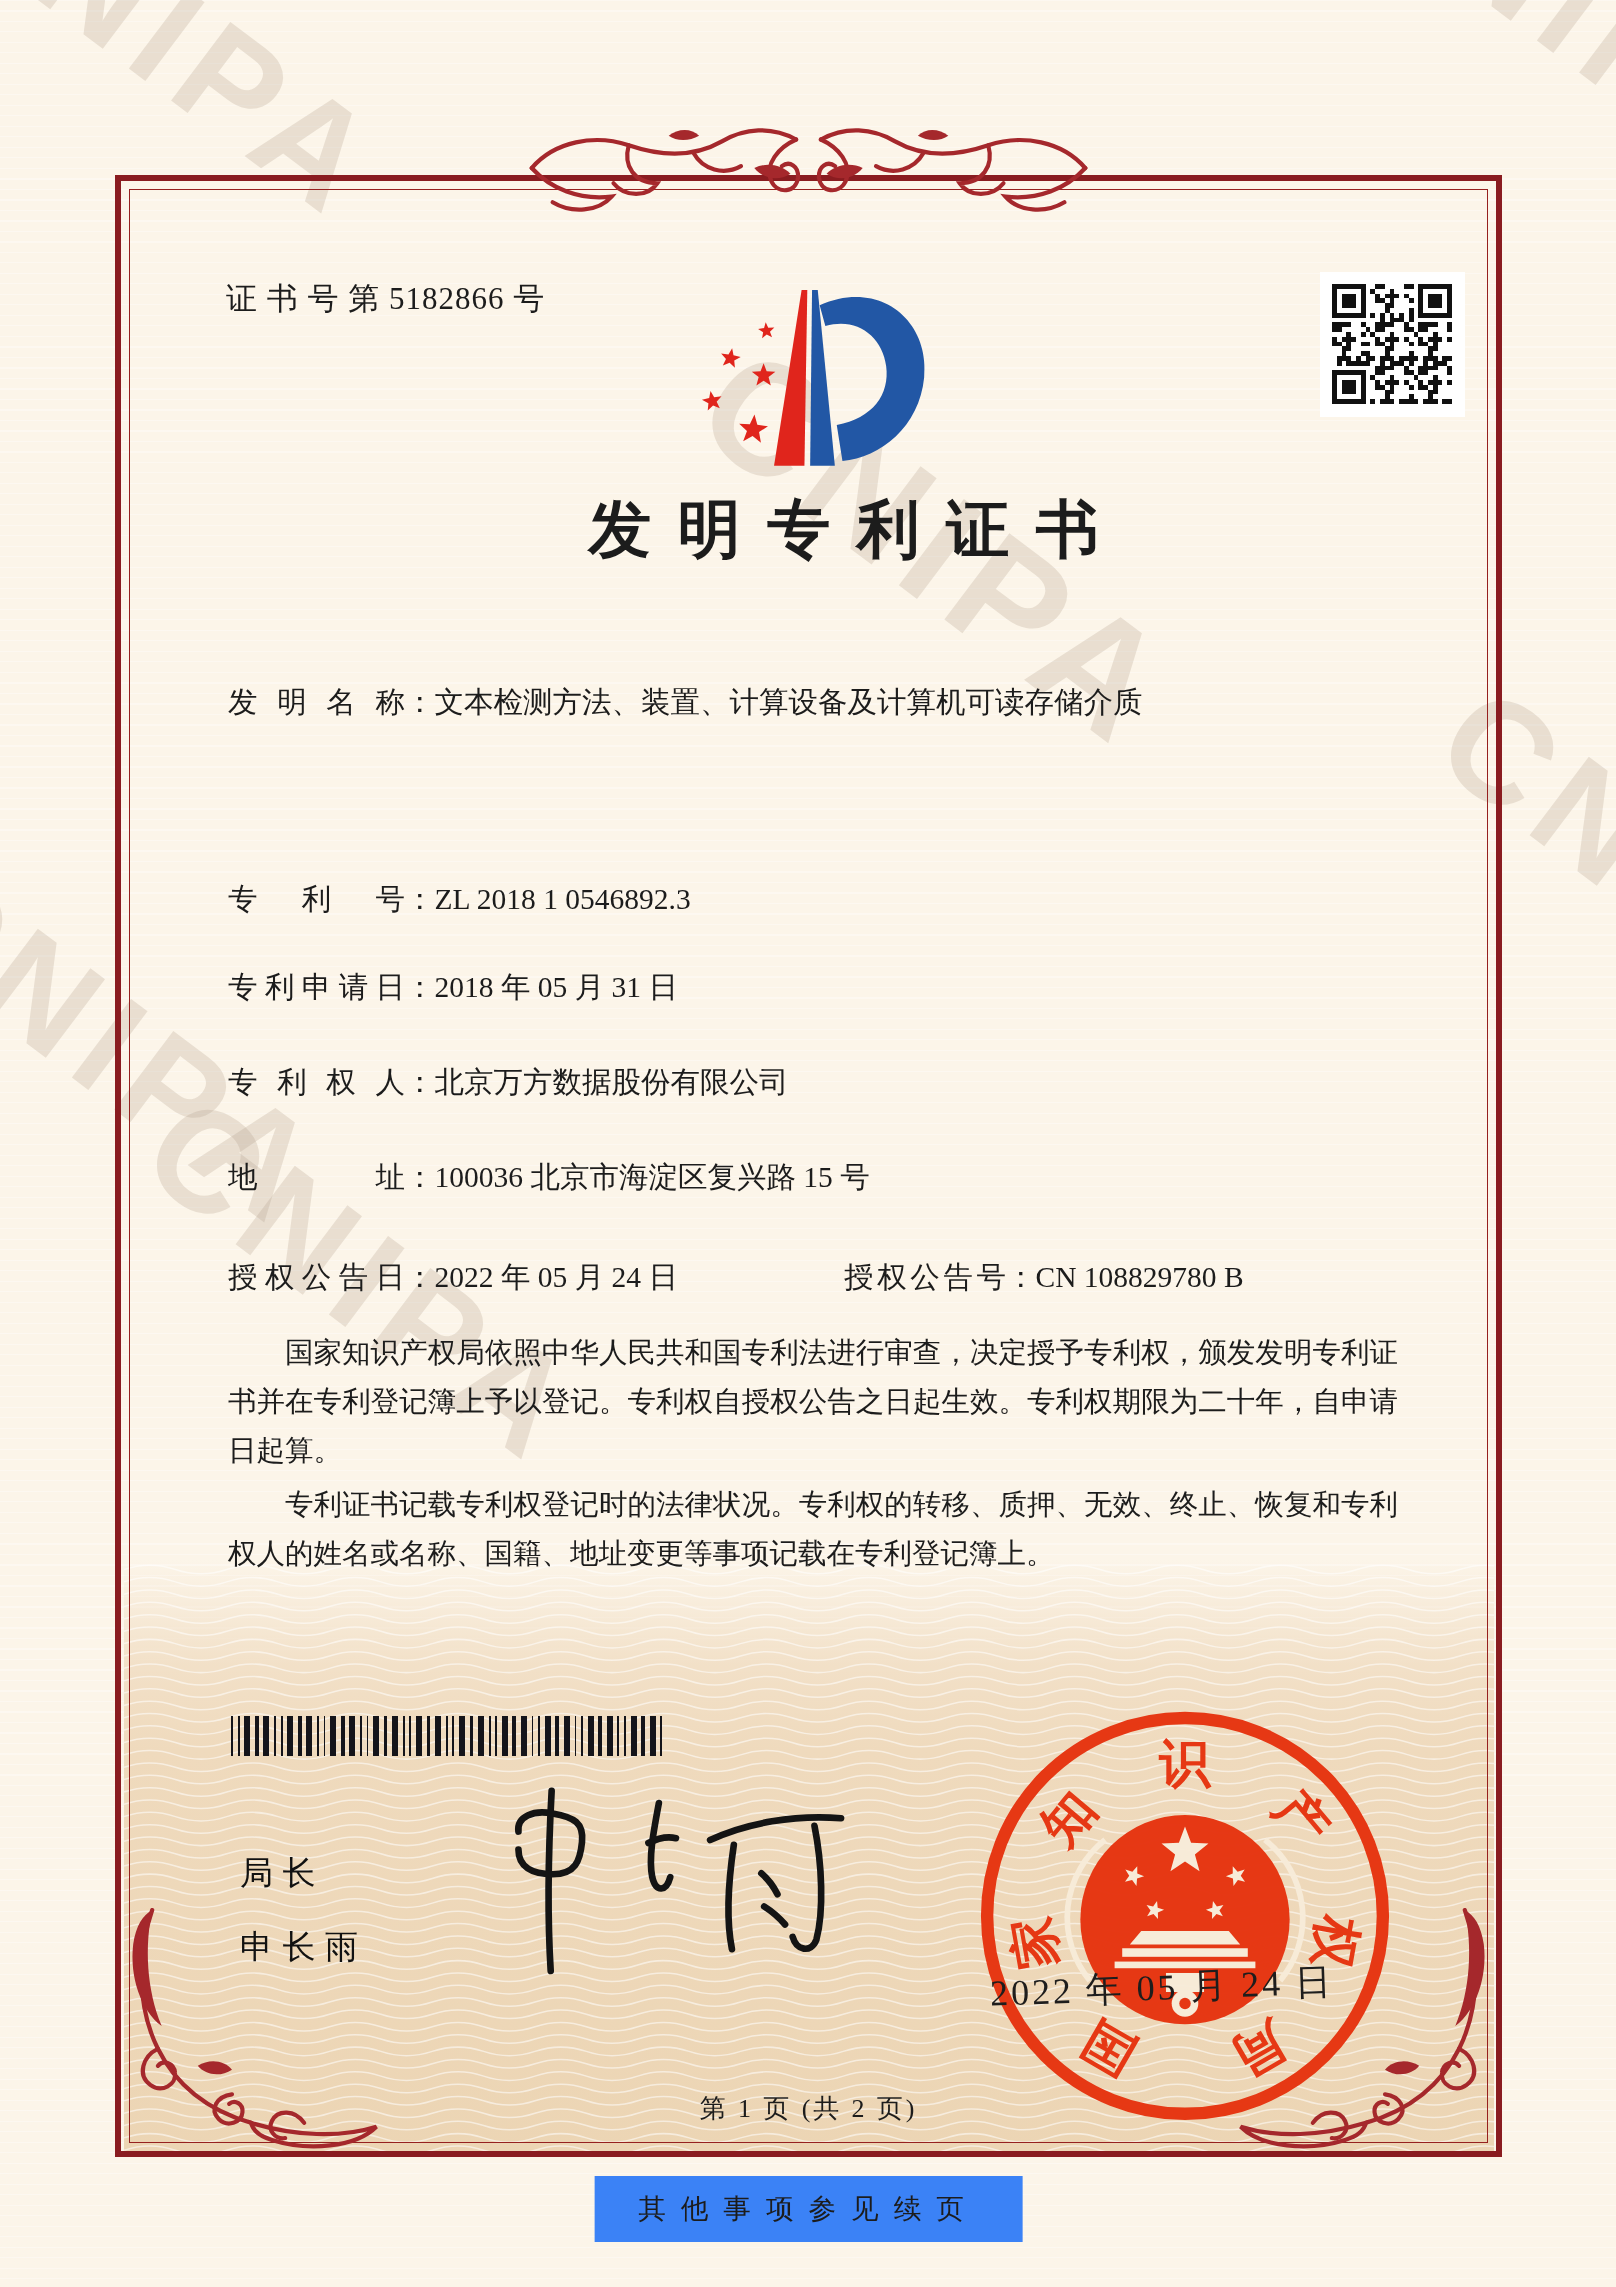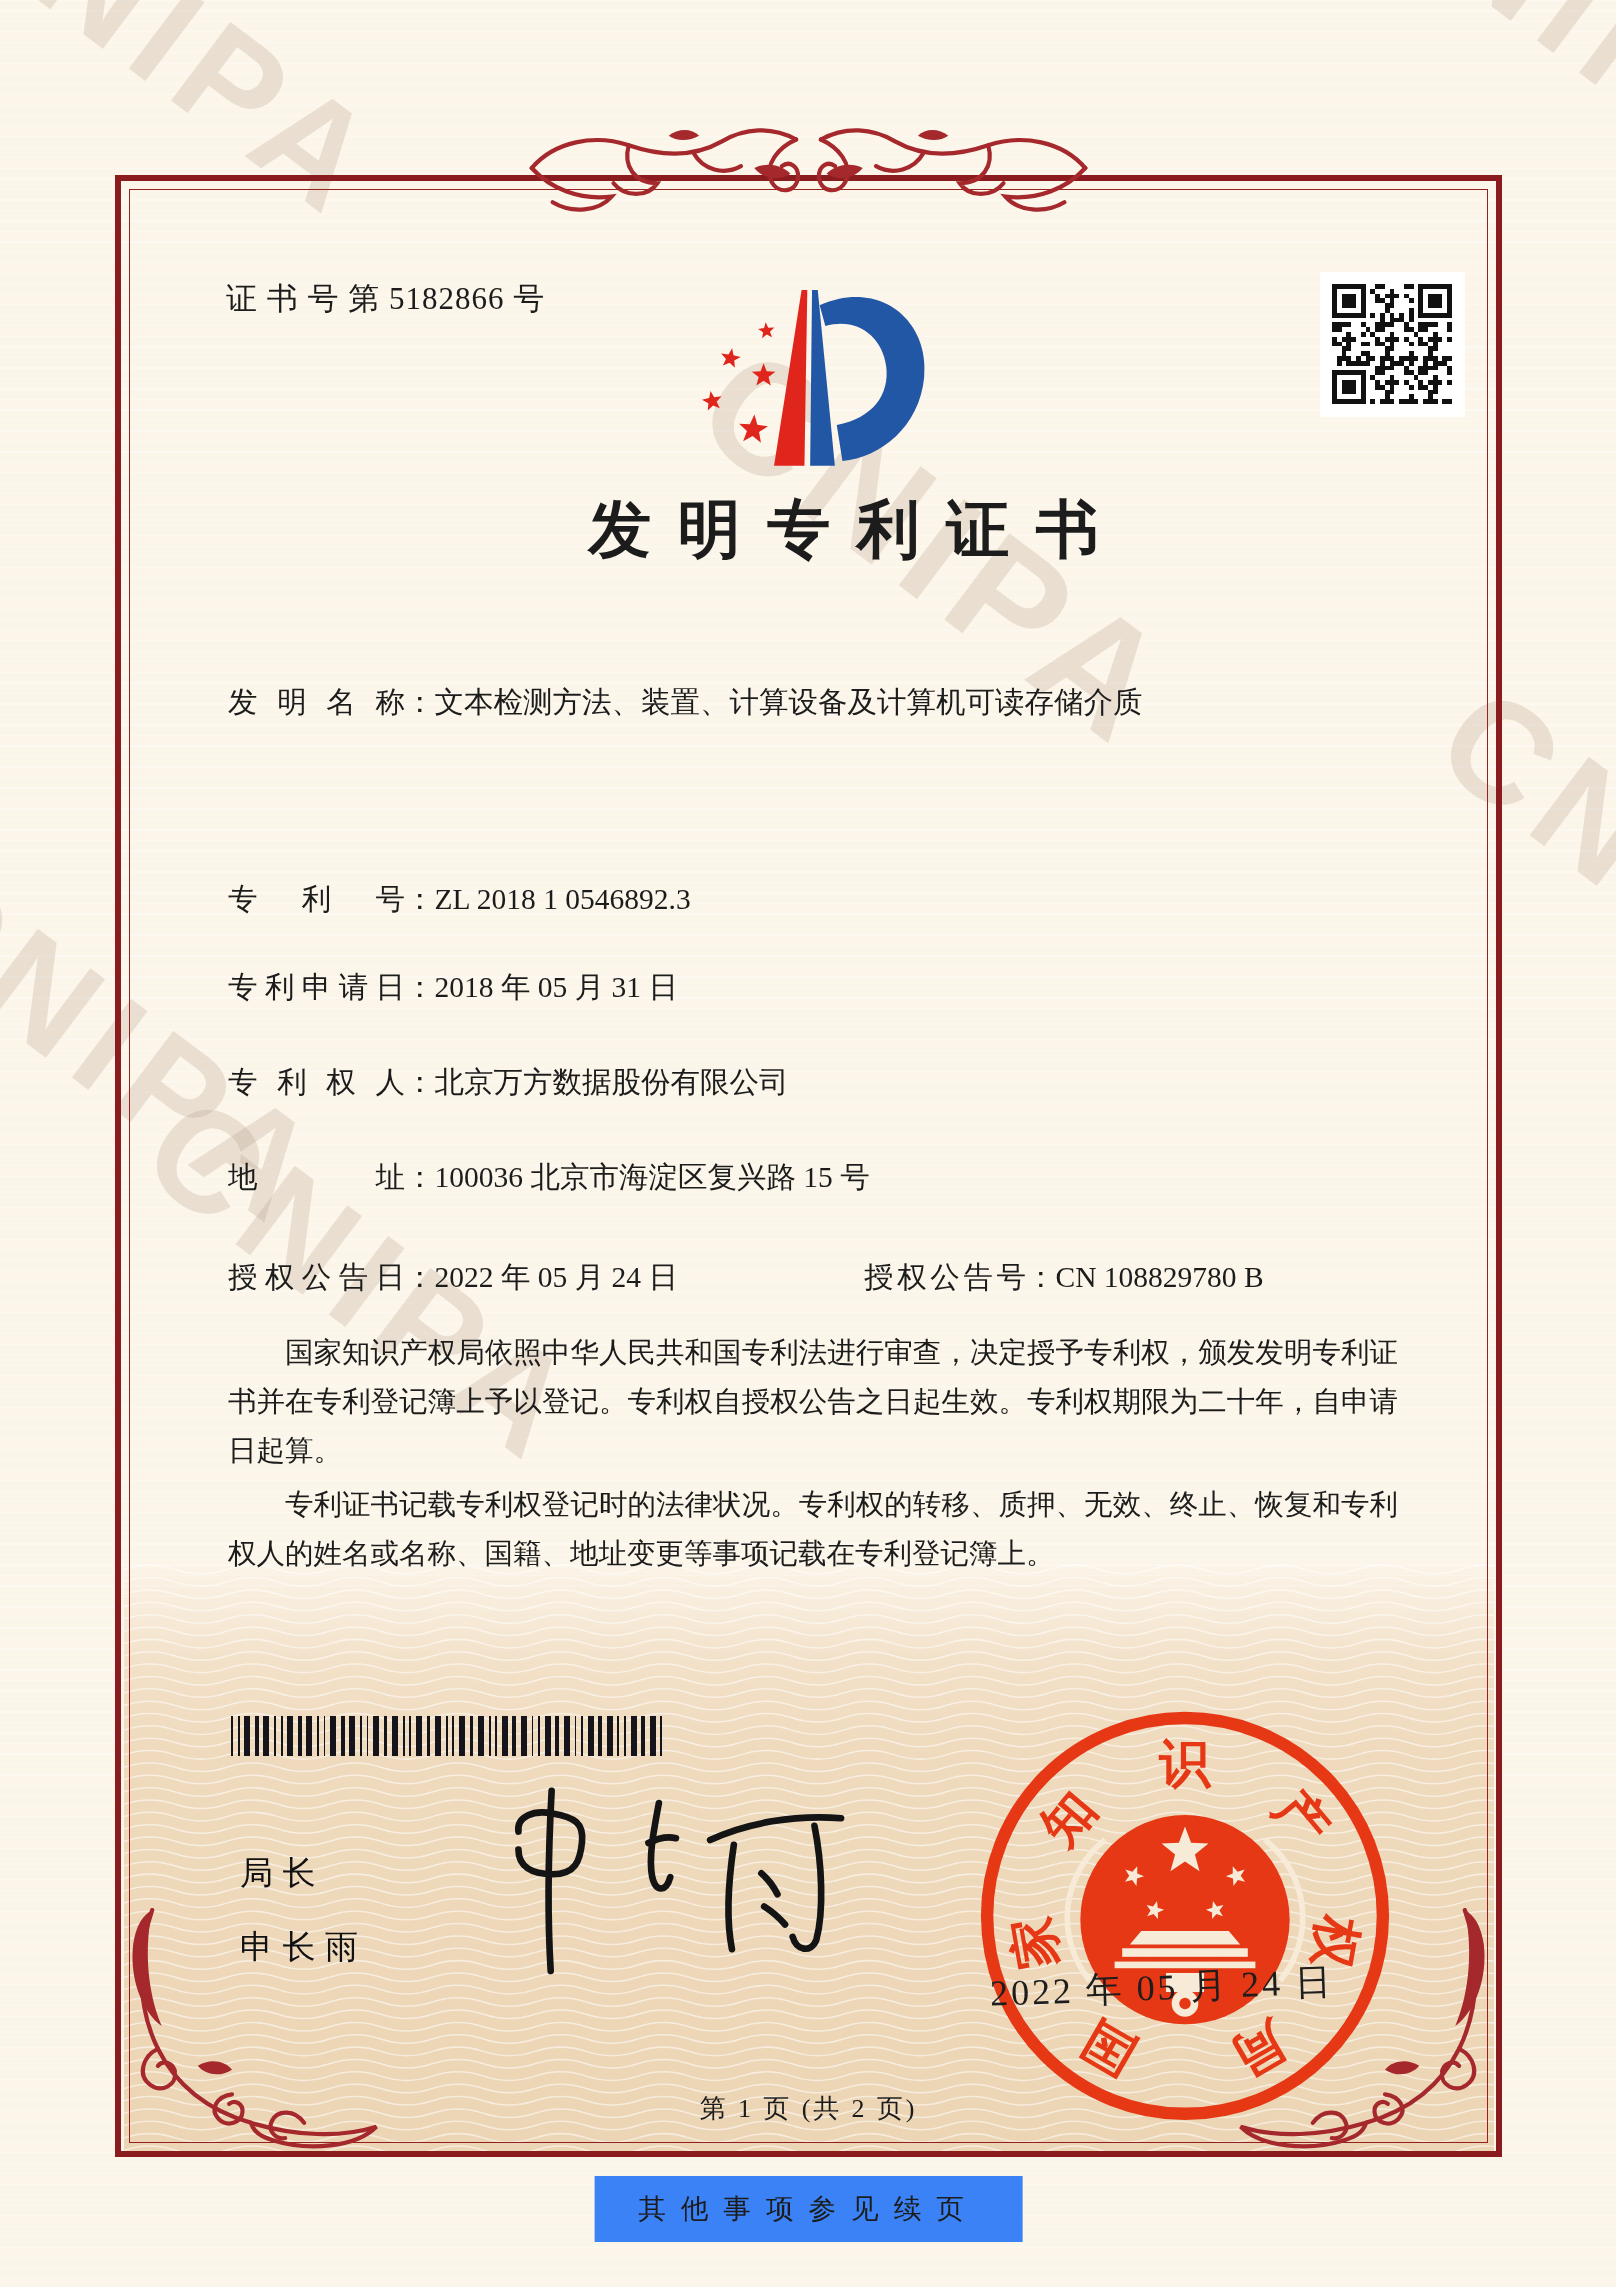--- a/index.html
+++ b/index.html
@@ -26,21 +26,21 @@
   .abs{position:absolute;z-index:5;}
   .cert-no{left:226px;top:278px;font-size:31px;letter-spacing:1px;}
   .title{left:0;top:487px;width:1617px;text-align:center;font-size:63px;font-weight:700;
          letter-spacing:.42em;padding-left:.42em;box-sizing:border-box;margin-left:35px;}
   .qrbox{left:1320px;top:272px;width:145px;height:145px;background:#ffffff;}
   #qr{position:absolute;left:12.4px;top:12.4px;width:120px;height:120px;}
   .logo{left:694px;top:271px;width:295px;height:228px;}
   .field{left:228px;font-size:29.5px;white-space:nowrap;}
   .flabel{display:inline-block;width:177px;text-align:justify;text-align-last:justify;}
   .f1{top:683px;} .f2{top:795px;} .f3{top:880px;} .f4{top:968px;} .f5{top:1063px;} .f6{top:1158px;}
-  .fgrant{top:1258px;} .grant2{position:absolute;left:636px;top:0;white-space:nowrap;}
+  .fgrant{top:1258px;} .grant2{position:absolute;left:616px;top:0;white-space:nowrap;}
   .fgrant .grant2 .flabel{width:162px;}
   .para{left:228px;width:1170px;font-size:28.5px;line-height:49px;text-align:justify;text-indent:2em;}
   .p1{top:1328px;} .p2{top:1480px;}
   .barcode{left:231px;top:1716px;width:442px;height:40px;font-size:0;z-index:6;}
   .barcode i{display:inline-block;height:100%;background:#14141a;vertical-align:top;}
   .sig-label{left:240px;font-family:"Liberation Sans","DejaVu Sans",sans-serif;font-weight:500;
              font-size:33px;letter-spacing:9.5px;color:#111;}
   .sig-t{top:1851px;} .sig-n{top:1925px;}
   .sign{left:461px;top:1786px;width:428px;height:204px;z-index:6;}
   .sign path{fill:none;stroke:#141414;stroke-width:7;stroke-linecap:round;stroke-linejoin:round;}

